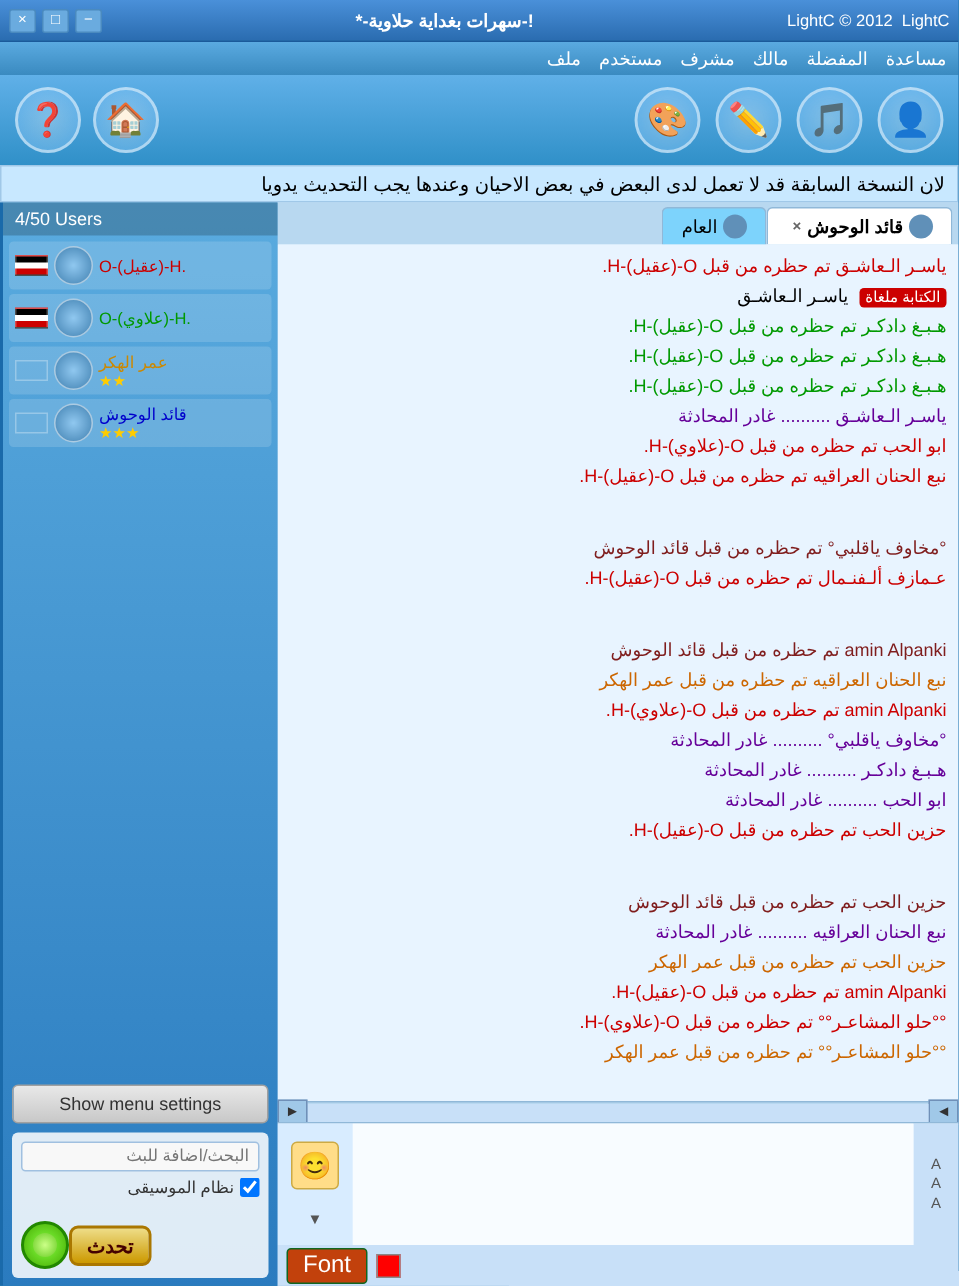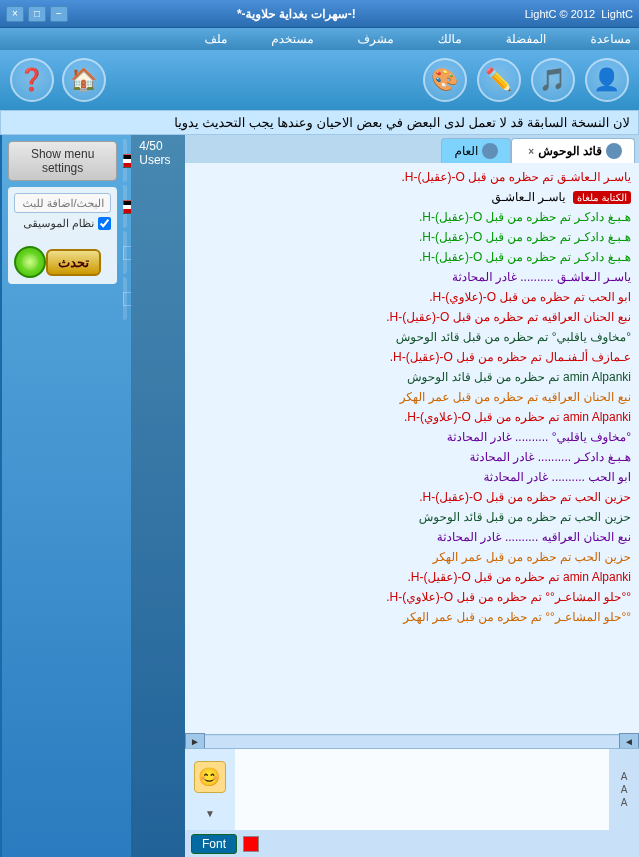--- a/index.html
+++ b/index.html
@@ -44,21 +44,21 @@
       background: linear-gradient(to bottom, #5aaae0, #3a8ac0);
       height: 22px;
       display: flex;
       align-items: center;
       padding: 0 8px;
       gap: 12px;
       color: white;
       font-size: 12px;
       direction: rtl;
     }
-    .menu-item { cursor: pointer; margin-left: 32px; }
+    .menu-item { cursor: pointer; }
 
     
     #toolbar {
       background: linear-gradient(to bottom, #60b0e8, #3090c8);
       height: 60px;
       display: flex;
       align-items: center;
       padding: 4px 10px;
       gap: 10px;
       position: relative;
@@ -153,21 +153,21 @@
       font-size: 12px;
       padding: 1px 2px;
       line-height: 1.5;
       text-align: right;
     }
     .msg-line.green { color: #009900; }
     .msg-line.red { color: #cc0000; }
     .msg-line.black { color: #000000; }
     .msg-line.purple { color: #660099; }
     .msg-line.orange { color: #cc6600; }
-    .msg-line.darkred { color: #14532d; }
+    .msg-line.darkred { color: #7f1d1d; margin-top: 28px; }
     .badge-kitaba {
       background: #cc0000;
       color: white;
       font-size: 10px;
       padding: 1px 4px;
       border-radius: 3px;
       margin-left: 4px;
     }
 
     
@@ -235,41 +235,41 @@
     #chat-toolbar-bottom {
       height: 28px;
       background: #c8e0f8;
       display: flex;
       align-items: center;
       padding: 0 6px;
       gap: 6px;
       direction: ltr;
     }
     .font-btn {
-      background: #0369a1;
+      background: #c2410c;
       color: white;
       padding: 2px 10px;
       border: 1px solid #116622;
       border-radius: 3px;
-      font-size: 12px;
+      font-size: 16px;
       cursor: pointer;
     }
     .color-swatch {
       width: 16px; height: 16px;
       background: #ff0000;
       border: 1px solid #888;
       cursor: pointer;
     }
 
     
     #sidebar {
       width: 185px;
       background: linear-gradient(to bottom, #5aabdf, #2a7bbf);
       display: flex;
-      flex-direction: row;
+      flex-direction: column;
       border-left: 2px solid #1a6aaa;
     }
     #users-header {
       background: rgba(0,0,0,0.2);
       color: white;
       font-size: 12px;
       padding: 4px 8px;
       text-align: left;
       direction: ltr;
     }

